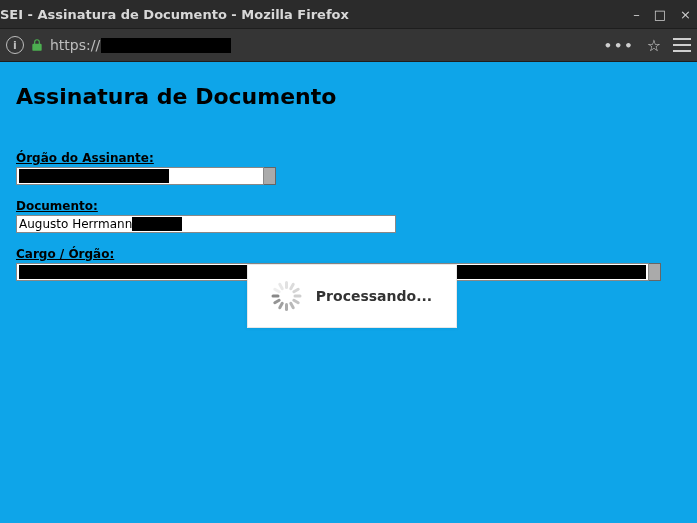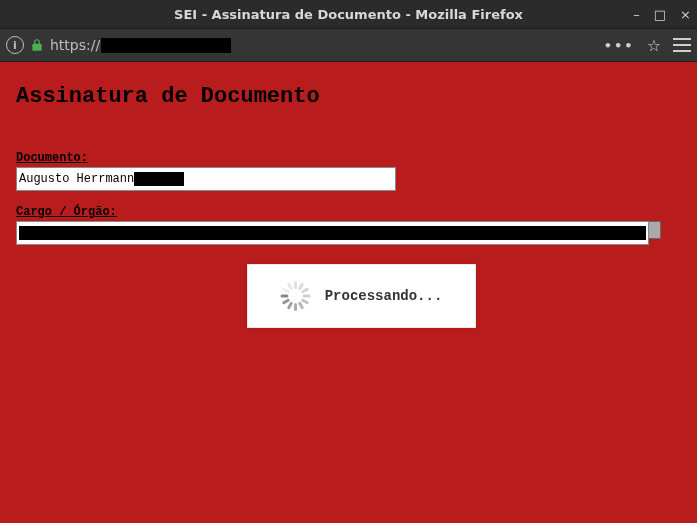--- a/index.html
+++ b/index.html
@@ -16,21 +16,20 @@
     height: 28px;
     background: #2b2b2b;
     color: #cfcfcf;
     display: flex;
     align-items: center;
     position: relative;
   }
   .titlebar-title {
     position: absolute;
     left: 0; right: 0;
-    text-align: center;
     font-weight: bold;
     font-size: 13px;
     color: #d8d8d8;
   }
   .titlebar-controls {
     position: absolute;
     right: 6px;
     top: 0;
     height: 28px;
     display: flex;
@@ -96,26 +95,25 @@
     width: 18px; height: 14px;
     display: flex; flex-direction: column;
     justify-content: space-between;
     cursor: pointer;
   }
   .hamburger span {
     display: block; height: 2px; background: #cfcfcf; width: 100%;
   }
 
   .page {
-    background: #b91c1c;
+    background: #0ea5e9;
     height: calc(523px - 28px - 34px);
     padding: 22px 16px;
     color: #000;
     position: relative;
-    font-family: Liberation Mono, monospace;
   }
   h2.page-title {
     font-size: 22px;
     font-weight: bold;
     margin-bottom: 42px;
     color: #000;
   }
   .field { margin-bottom: 14px; }
   .field label {
     display: block;
@@ -126,21 +124,21 @@
     color: #000;
   }
   .select-wrap {
     display: flex;
     width: 260px;
   }
   .select-wrap.wide { width: 645px; }
   .select-value {
     flex: 1;
     border: 1px solid #888;
-    height: 24px;
+    height: 18px;
     background: #fff;
     display: flex;
     align-items: center;
     padding: 0 2px;
     overflow: hidden;
     font-size: 12px;
   }
   .select-value .redact-full {
     height: 14px; width: 100%; background: #000;
   }
@@ -162,21 +160,21 @@
     height: 14px;
     width: 50px;
     background: #000;
     vertical-align: middle;
   }
 
   .overlay {
     position: absolute;
     top: 202px;
     left: 247px;
-    width: 229px;
+    width: 210px;
     height: 64px;
     background: #fff;
     border: 1px solid #e8e8e8;
     box-shadow: 0 0 4px rgba(0,0,0,0.08);
     display: flex;
     align-items: center;
     justify-content: center;
     gap: 14px;
     font-size: 14px;
     font-weight: bold;
@@ -237,20 +235,29 @@
         <span></span>
         <span></span>
         <span></span>
       </span>
   </div>
 </div>
 
 <div class="page">
   <h2 class="page-title">Assinatura de Documento</h2>
 
+  <div class="field">
+    <label>Órgão do Assinante:</label>
+    <div class="select-wrap">
+      <div class="select-value">
+        <span class="redact-partial"></span>
+      </div>
+      <div class="select-btn"></div>
+    </div>
+  </div>
 
   <div class="field">
     <label>Documento:</label>
     <div class="input-line">
       <div class="select-value" style="flex:1">
         <span>Augusto Herrmann </span>
           <span class="input-redact"></span>
       </div>
     </div>
   </div>

